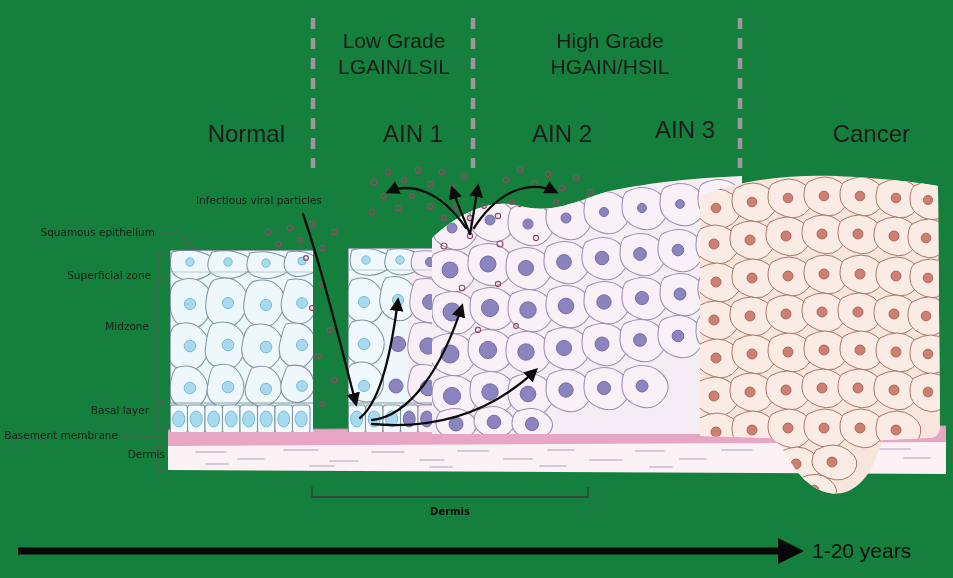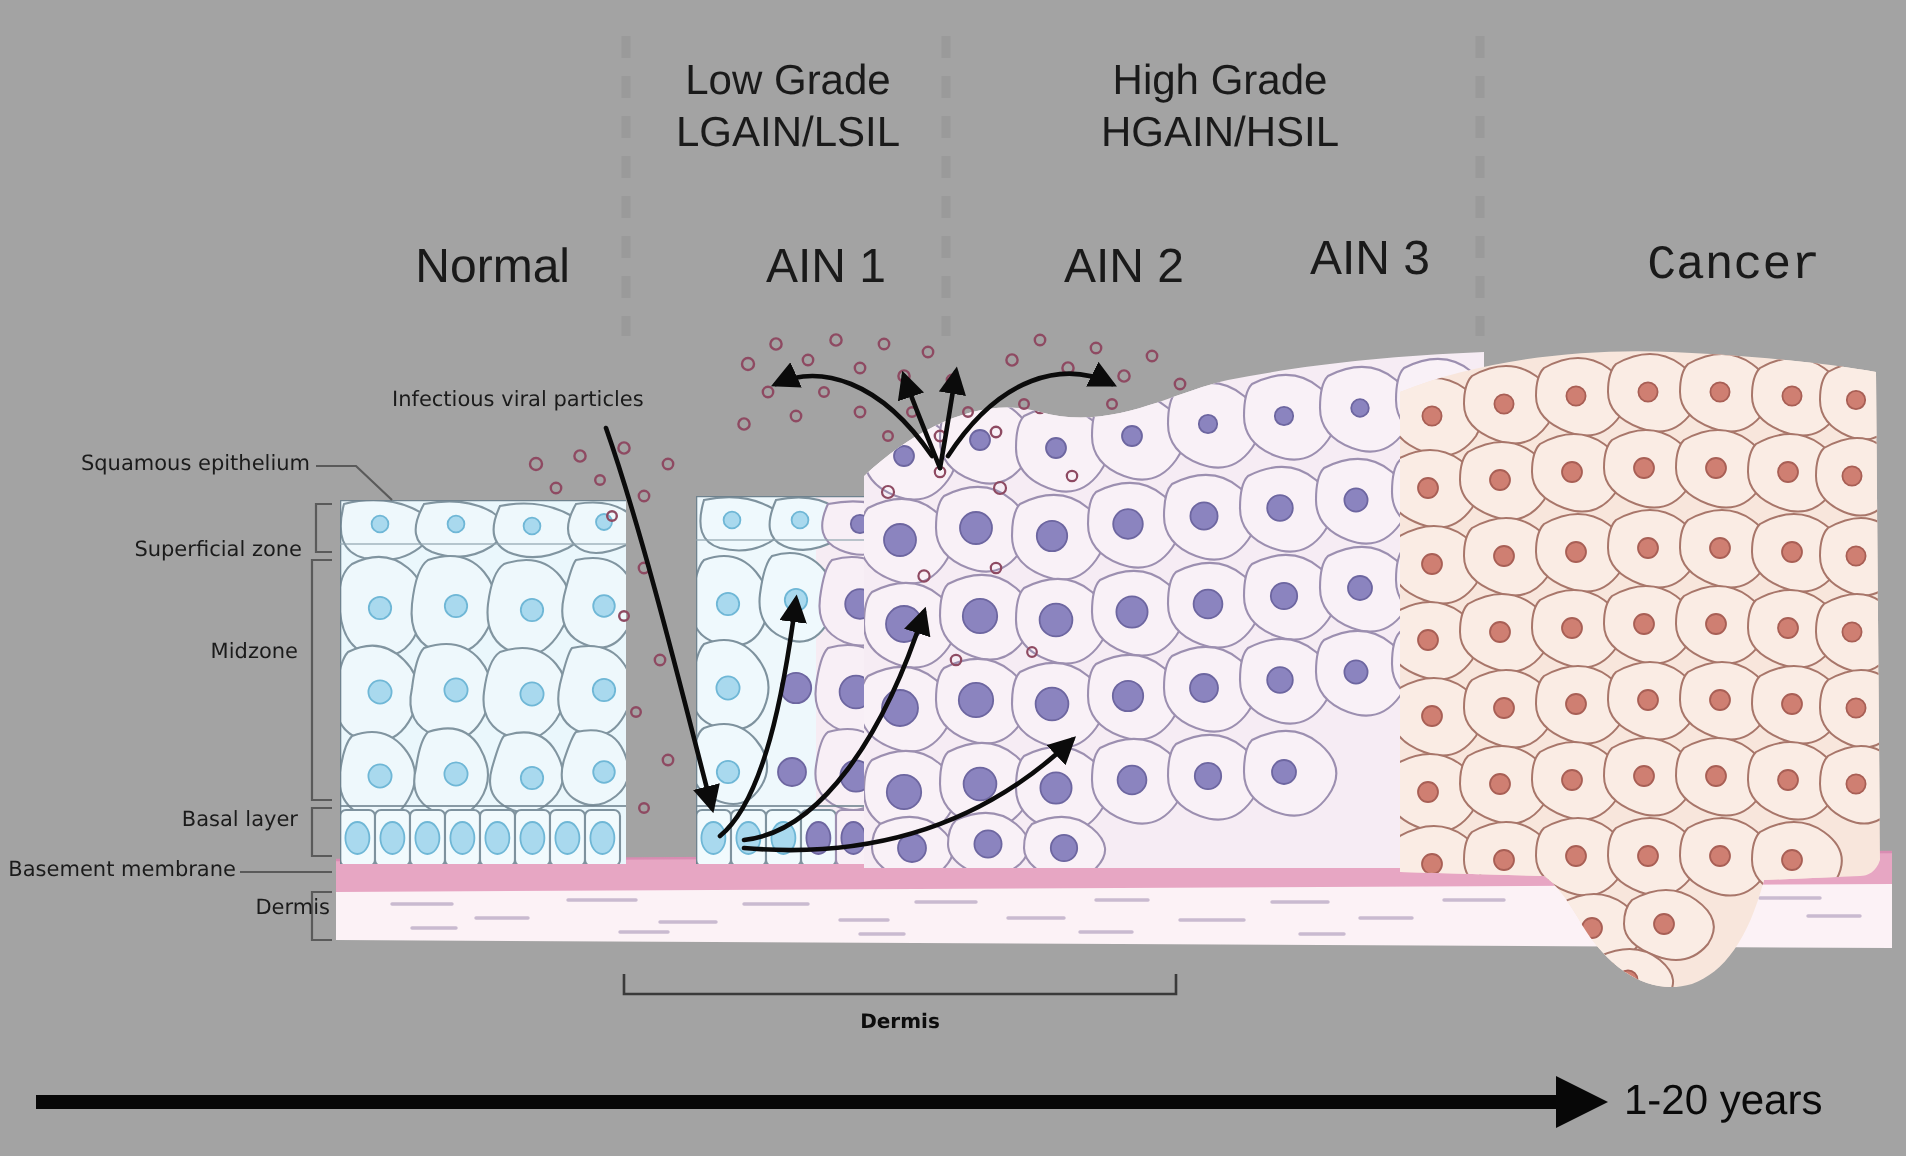--- a/index.html
+++ b/index.html
@@ -1,18 +1,18 @@
 <!DOCTYPE html>
 <html><head>
 <meta charset="utf-8">
 <style>
   html,body{margin:0;padding:0;background:#ffffff;}
   body{width:953px;height:578px;overflow:hidden;
        font-family:"Liberation Sans",sans-serif;color:#111;}
-  #stage{position:relative;width:953px;height:578px;background:#a3a3a3;}
+  #stage{position:relative;width:953px;height:578px;background:#15803d;}
   #art{position:absolute;left:0;top:0;width:953px;height:578px;}
 
   .lbl{position:absolute;white-space:nowrap;}
 
   .grade-head{font-size:21px;line-height:26px;text-align:center;color:#1a1a1a;}
   .stage-lbl{font-size:24px;color:#1a1a1a;text-align:right;}
 
   .side-lbl{font-family:"DejaVu Sans",sans-serif;font-size:10.5px;
             color:#1b1b1b;text-align:right;}
   .vp-lbl{font-family:"DejaVu Sans",sans-serif;font-size:10.5px;color:#1b1b1b;}
@@ -557,21 +557,21 @@
 
   <div class="lbl grade-head" style="left:520px; top:28px; width:180px;">
     <div>High Grade</div>
     <div>HGAIN/HSIL</div>
   </div>
 
   <div class="lbl stage-lbl" style="left:175px; top:120px; width:110px;">Normal</div>
   <div class="lbl stage-lbl" style="left:343px; top:120px; width:100px;">AIN 1</div>
   <div class="lbl stage-lbl" style="left:492px; top:120px; width:100px;">AIN 2</div>
   <div class="lbl stage-lbl" style="left:615px; top:116px; width:100px;">AIN 3</div>
-  <div class="lbl stage-lbl" style="left:790px; top:120px; width:120px;font-family:Liberation Mono, monospace;">Cancer</div>
+  <div class="lbl stage-lbl" style="left:790px; top:120px; width:120px;">Cancer</div>
 
   <div class="lbl side-lbl" style="left:0px; top:226px; width:155px;">Squamous epithelium</div>
   <div class="lbl side-lbl" style="left:0px; top:257px; width:151px;margin-top:12px;">Superficial zone</div>
   <div class="lbl side-lbl" style="left:0px; top:320px; width:149px;">Midzone</div>
   <div class="lbl side-lbl" style="left:0px; top:404px; width:149px;">Basal layer</div>
   <div class="lbl side-lbl" style="left:0px; top:429px; width:118px;">Basement membrane</div>
   <div class="lbl side-lbl" style="left:0px; top:448px; width:149px;padding-left:16px;">Dermis</div>
 
   <div class="lbl vp-lbl" style="left:196px; top:194px;">Infectious viral particles</div>
 

